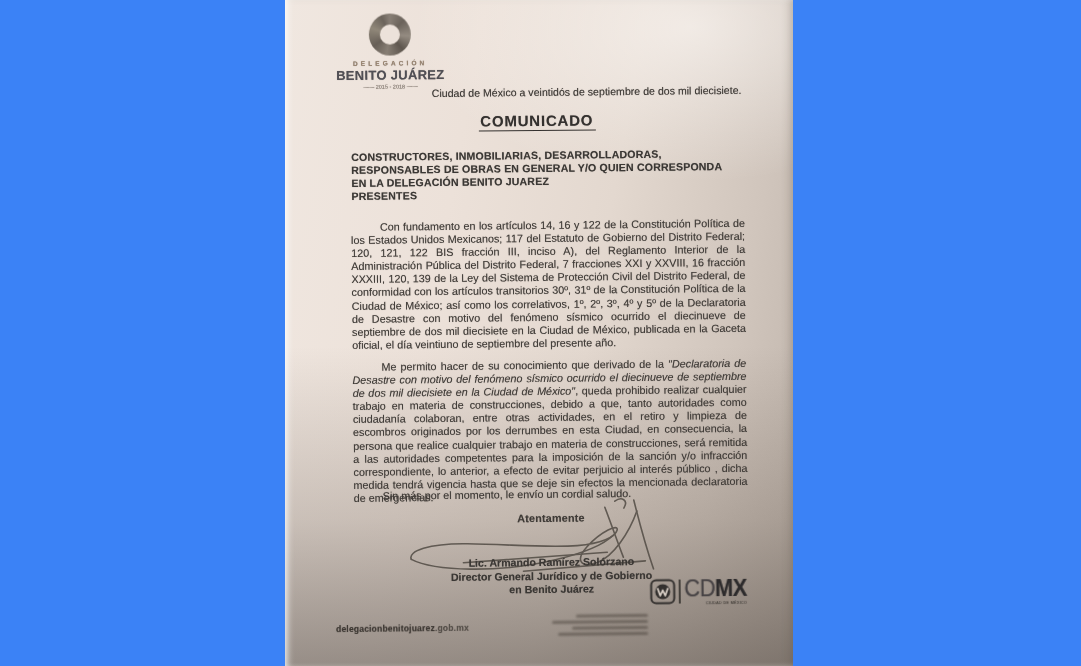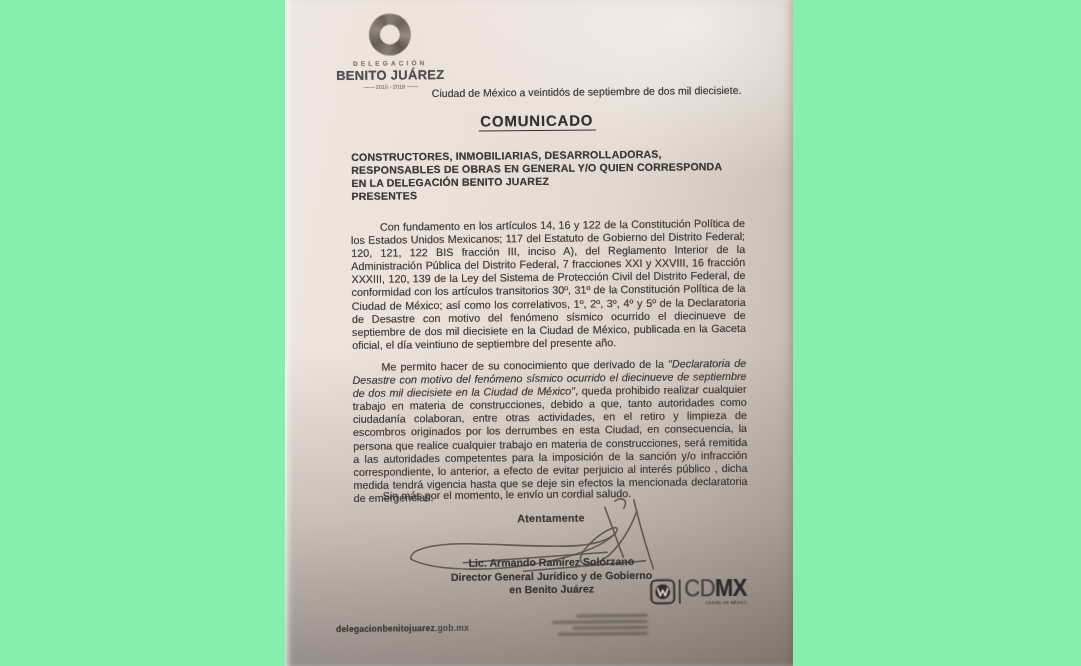--- a/index.html
+++ b/index.html
@@ -1,16 +1,16 @@
 <!DOCTYPE html>
 <html><head>
 <meta charset="utf-8">
 <style>
   html,body{margin:0;padding:0;background:#ffffff;}
-  .page{position:relative;width:1081px;height:666px;background:#86efac;overflow:hidden;
+  .page{position:relative;width:1081px;height:666px;background:#3b82f6;overflow:hidden;
         font-family:"Liberation Sans",sans-serif;}
   .photo{position:absolute;left:285px;top:0;width:508px;height:666px;overflow:hidden;
     background:
       radial-gradient(ellipse 430px 240px at 80% 4%, rgba(255,251,248,0.6), rgba(255,251,248,0) 65%),
       linear-gradient(to bottom, rgba(80,68,58,0) 52%, rgba(74,63,54,0.22) 78%, rgba(56,48,42,0.48) 100%),
       linear-gradient(100deg, #f0e7e0 0%, #ece1d9 32%, #e3d8cf 58%, #d0c5bc 82%, #bdb2a9 100%);
     box-shadow: inset 5px 0 7px -3px rgba(255,255,255,0.9), inset -7px 0 10px -5px rgba(90,80,70,0.35);}
   .sheet{position:absolute;inset:0;transform:rotate(-0.6deg);color:#3f3b37;
          text-shadow:0 0 0.7px rgba(62,57,52,0.55);}
 

